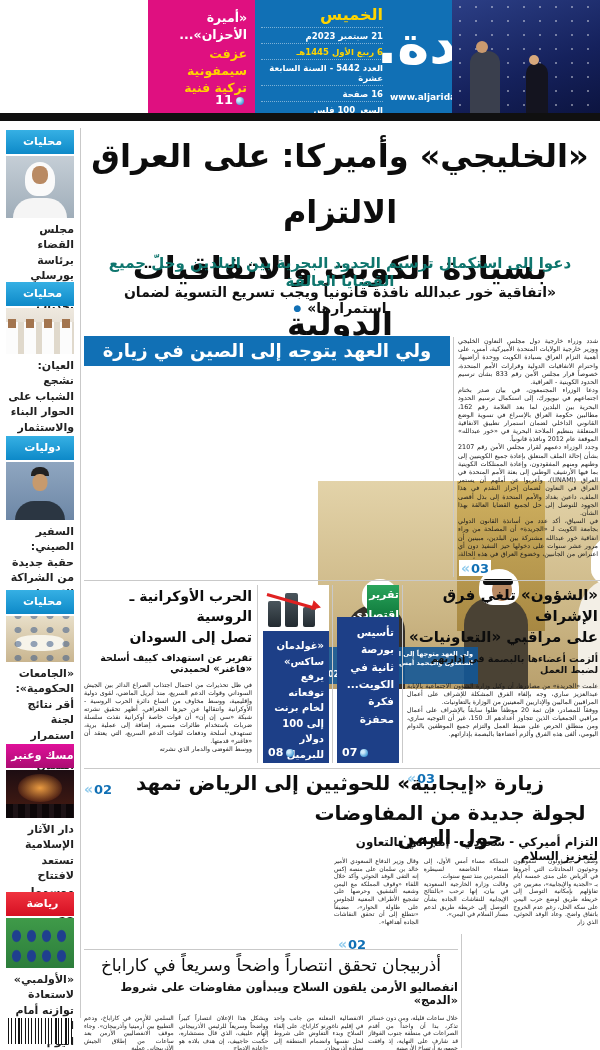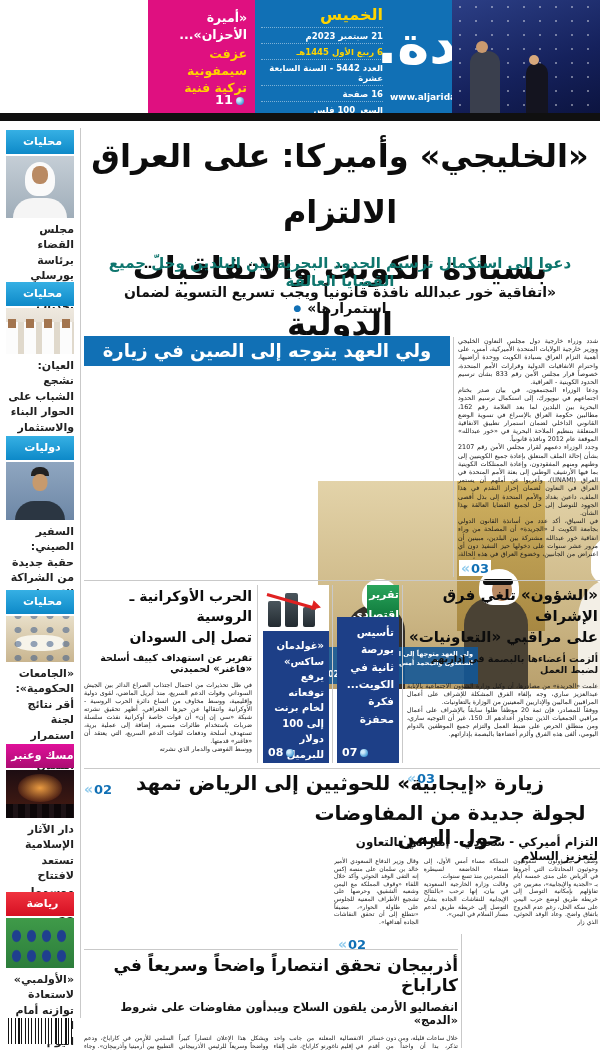--- a/index.html
+++ b/index.html
@@ -74,21 +74,21 @@
   .shu-mark,.ukr-mark{margin-top:2px}
   
   .hh-hl1{left:84px;top:771px;width:512px;text-align:center;font-size:20px;font-weight:bold;color:#0d0d0d;letter-spacing:-.3px}
   .hh-hl2{left:302px;top:801px;width:296px;text-align:center;font-size:20px;font-weight:bold;color:#0d0d0d;letter-spacing:-.3px}
   .hh-sub{left:334px;top:835px;width:264px;text-align:right;font-size:11.8px;font-weight:bold;color:#111}
   .hh-cols{left:334px;top:857px;width:264px;height:94px;display:flex;gap:5px}
   .col{flex:1;font-size:6px;line-height:1.27;text-align:justify;color:#1a1a1a;overflow:hidden}
   .hh-mark{left:336px;top:936px;background:#fff;padding:0 2px}
   
   .az{left:84px;top:952px;width:374px}
-  .az-hl{text-align:right;font-size:17px;font-weight:bold;color:#0d0d0d;margin-top:3px}
+  .az-hl{text-align:center;font-size:17px;font-weight:normal;color:#0d0d0d;margin-top:3px}
   .az-sub{text-align:right;font-size:11.3px;font-weight:bold;color:#111;margin-top:6px}
   .az-cols{display:flex;gap:5px;margin-top:7px;height:46px}
   
   .ph{position:relative;overflow:hidden;background:#ddd}
   .ph i{position:absolute;display:block}
   .ph-concert{background:linear-gradient(160deg,#2c3f86 0%,#15215c 60%,#0c1440 100%)}
   .stars{inset:0;background-image:radial-gradient(rgba(255,255,255,.95) .6px,transparent 1.3px);background-size:16px 14px;opacity:.55}
   .man{left:12%;bottom:0;width:30px;height:62px;background:#3a3f4d;border-radius:12px 12px 0 0}
   .face1{left:16%;bottom:60px;width:12px;height:12px;border-radius:50%;background:#c9996f}
   .woman{left:50%;bottom:0;width:22px;height:50px;background:#14141f;border-radius:10px 10px 0 0}

